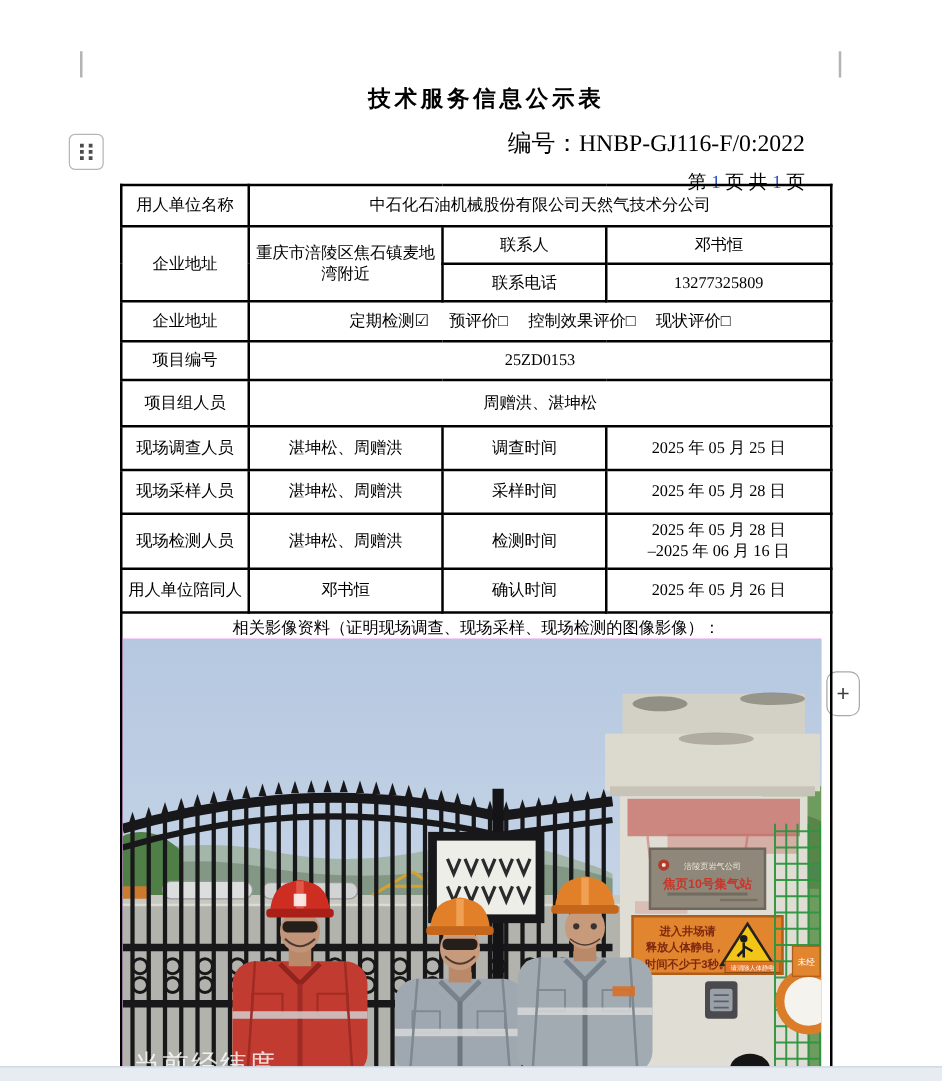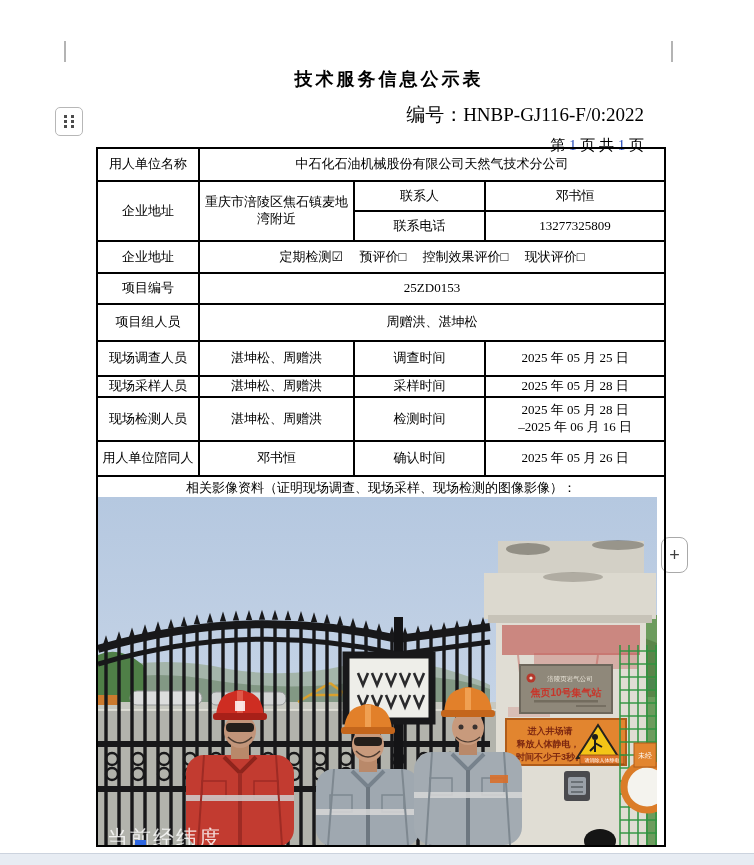--- a/index.html
+++ b/index.html
@@ -98,21 +98,21 @@
     <tr style="height:37px">
       <td>项目组人员</td>
       <td colspan="3">周赠洪、湛坤松</td>
     </tr>
     <tr style="height:35px">
       <td>现场调查人员</td>
       <td>湛坤松、周赠洪</td>
       <td>调查时间</td>
       <td>2025 年 05 月 25 日</td>
     </tr>
-    <tr style="height:21px">
+    <tr style="height:35px">
       <td>现场采样人员</td>
       <td>湛坤松、周赠洪</td>
       <td>采样时间</td>
       <td>2025 年 05 月 28 日</td>
     </tr>
     <tr style="height:44px">
       <td>现场检测人员</td>
       <td>湛坤松、周赠洪</td>
       <td>检测时间</td>
       <td>

